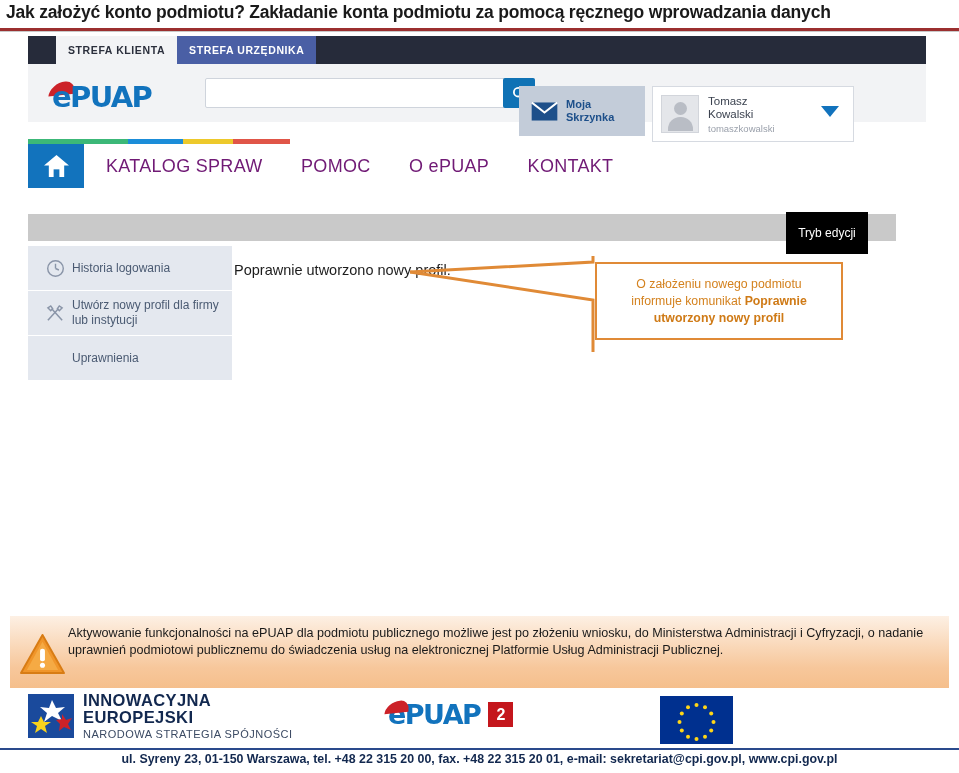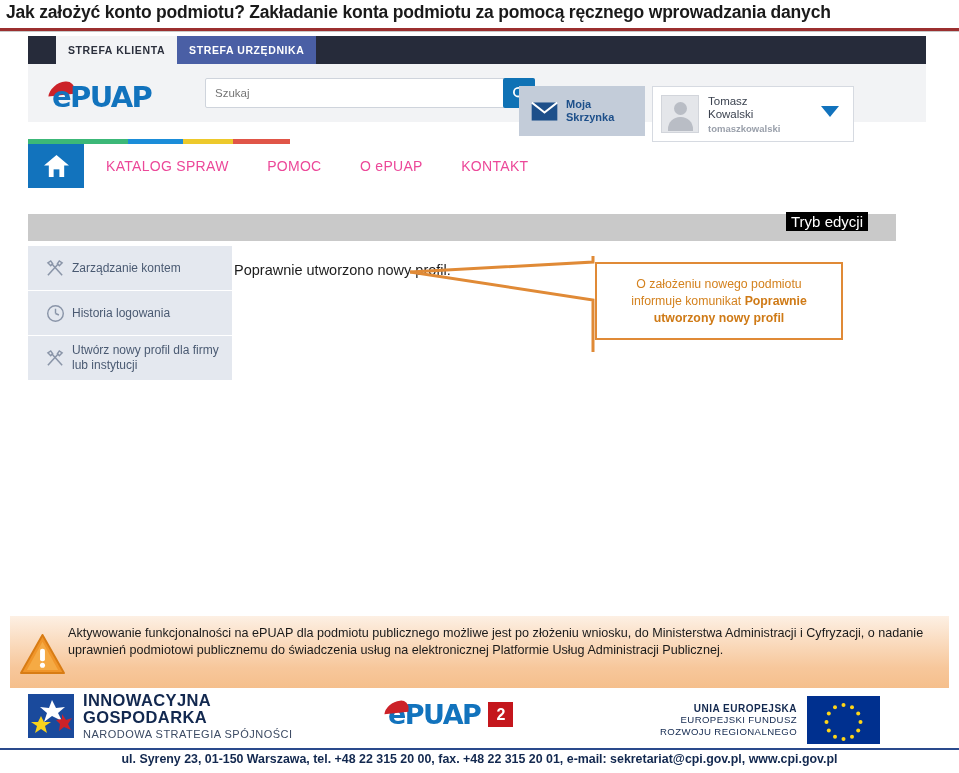--- a/index.html
+++ b/index.html
@@ -100,21 +100,21 @@
   }
   .avatar::before {
     content:""; position:absolute; left:12px; top:6px; width:13px; height:13px;
     border-radius:50%; background:#b9bdc5;
   }
   .avatar::after {
     content:""; position:absolute; left:6px; top:21px; width:25px; height:14px;
     border-radius: 12px 12px 0 0; background:#b9bdc5;
   }
   .uname { font-size: 11.5px; color: #3c4350; line-height: 13px; margin-left: 9px; }
-  .ulogin { font-size: 9.5px; color: #9aa0ab; margin-top: 2px; font-weight: bold; }
+  .ulogin { font-size: 9.5px; color: #9aa0ab; margin-top: 2px; }
   .ucaret {
     position: absolute; right: 14px; top: 19px; width: 0; height: 0;
     border-left: 9px solid transparent; border-right: 9px solid transparent;
     border-top: 11px solid #1273bd;
   }
 
   
   .colorstrip { position: absolute; left: 28px; top: 105px; height: 5px; width: 285px; }
   .colorstrip span { display: inline-block; height: 5px; vertical-align: top; }
 
@@ -122,32 +122,32 @@
   .mainnav {
     position: absolute; left: 28px; top: 110px; width: 898px; height: 44px;
     background: #ffffff;
   }
   .homebtn {
     position: absolute; left: 0; top: 0; width: 56px; height: 44px;
     background: #1273bd; display:flex; align-items:center; justify-content:center;
   }
   .navlinks { position: absolute; left: 78px; top: 0; height: 44px; line-height: 44px; }
   .navlinks a {
-    color: #ec4899; font-size: 14px; text-decoration: none;
+    color: #701a75; font-size: 18px; text-decoration: none;
     margin-right: 34px; letter-spacing: 0.3px;
   }
 
   
   .editbar {
     position: absolute; left: 28px; top: 180px; width: 868px; height: 27px;
     background: #c9c9c9;
   }
   .editbtn {
-    position: absolute; left: 786px; top: 178px; width: 82px; height: 19px;
-    background: #000000; color: #ffffff; font-size: 15px;
+    position: absolute; left: 786px; top: 178px; width: 82px; height: 42px;
+    background: #000000; color: #ffffff; font-size: 12px;
     display: flex; align-items: center; justify-content: center;
   }
 
   
   .sidebar { position: absolute; left: 28px; top: 212px; width: 204px; }
   .side-item {
     background: #e4e8ef; border-bottom: 1px solid #ffffff;
     min-height: 45px; display: flex; align-items: center; padding: 6px 8px 6px 10px;
   }
   .side-icon { width: 34px; flex: none; display:flex; align-items:center; justify-content:center; }
@@ -242,21 +242,20 @@
       <a href="#">Zadaj pytanie</a>
       <a href="#">Dostępność</a>
       <a href="#">English</a>
     </div>
 
     <div class="headrow">
       <div class="logo-swoosh"></div>
       <div class="logo">ePUAP</div>
 
       <div class="searchwrap">
-        <input type="text" placeholder="Szukaj" style="">
         <div class="searchbtn">
           <svg width="15" height="15" viewBox="0 0 16 16">
             <circle cx="6.6" cy="6.6" r="4.6" fill="none" stroke="#fff" stroke-width="1.9"></circle>
             <line x1="10.2" y1="10.2" x2="14.3" y2="14.3" stroke="#fff" stroke-width="2.3" stroke-linecap="round"></line>
           </svg>
         </div>
       </div>
     </div>
 
     <div class="inbox">
@@ -296,31 +295,20 @@
         <a href="#">POMOC</a>
         <a href="#">O ePUAP</a>
         <a href="#">KONTAKT</a>
       </div>
     </div>
 
     <div class="editbar"></div>
     <div class="editbtn">Tryb edycji</div>
 
     <div class="sidebar">
-      <div class="side-item">
-        <span class="side-icon">
-          <svg width="19" height="19" viewBox="0 0 20 20">
-            <line x1="2" y1="17" x2="13" y2="5" stroke="#8a95a8" stroke-width="1.6"></line>
-            <line x1="17" y1="17" x2="6" y2="5" stroke="#8a95a8" stroke-width="1.6"></line>
-            <path d="M12 5 l2 -3 l3 2 l-3 3 z" fill="none" stroke="#8a95a8" stroke-width="1.5"></path>
-            <path d="M7 5 l-2 -3 l-3 2 l3 3 z" fill="none" stroke="#8a95a8" stroke-width="1.5"></path>
-          </svg>
-        </span>
-        <span class="side-label">Zarządzanie kontem</span>
-      </div>
       <div class="side-item">
         <span class="side-icon">
           <svg width="19" height="19" viewBox="0 0 20 20">
             <circle cx="10" cy="10" r="8.2" fill="none" stroke="#8a95a8" stroke-width="1.5"></circle>
             <line x1="10" y1="10" x2="10" y2="5" stroke="#8a95a8" stroke-width="1.5"></line>
             <line x1="10" y1="10" x2="13.6" y2="11.6" stroke="#8a95a8" stroke-width="1.5"></line>
           </svg>
         </span>
         <span class="side-label">Historia logowania</span>
       </div>
@@ -328,20 +316,23 @@
         <span class="side-icon">
           <svg width="19" height="19" viewBox="0 0 20 20">
             <line x1="2" y1="17" x2="13" y2="5" stroke="#8a95a8" stroke-width="1.6"></line>
             <line x1="17" y1="17" x2="6" y2="5" stroke="#8a95a8" stroke-width="1.6"></line>
             <path d="M12 5 l2 -3 l3 2 l-3 3 z" fill="none" stroke="#8a95a8" stroke-width="1.5"></path>
             <path d="M7 5 l-2 -3 l-3 2 l3 3 z" fill="none" stroke="#8a95a8" stroke-width="1.5"></path>
           </svg>
         </span>
         <span class="side-label">Utwórz nowy profil dla firmy lub instytucji</span>
       </div>
+      <div class="side-item noicon">
+        <span class="side-label">Uprawnienia</span>
+      </div>
     </div>
 
     <div class="msg">Poprawnie utworzono nowy profil.</div>
 
     <svg class="pointers" viewBox="0 0 200 96">
       <polyline points="0,16 183,6 183,0" fill="none" stroke="#e08a36" stroke-width="3"></polyline>
       <polyline points="0,16 183,44 183,96" fill="none" stroke="#e08a36" stroke-width="3"></polyline>
     </svg>
 
     <div class="callout">
@@ -371,39 +362,34 @@
       <div class="ig-mark">
         <svg width="46" height="44" viewBox="0 0 46 44">
           <rect width="46" height="44" fill="#1a4a9c"></rect>
           <polygon points="24,6 28,14 37,13 30,19 34,27 24,22 16,28 19,19 12,13 21,14" fill="#ffffff"></polygon>
           <polygon points="13,22 16,28 23,28 17,32 19,39 13,35 7,39 9,32 3,28 10,28" fill="#f7d21c"></polygon>
           <polygon points="34,20 38,26 44,24 40,30 43,36 36,33 31,37 32,30 28,26 34,25" fill="#cc2229"></polygon>
         </svg>
       </div>
       <div>
         <div class="ig-txt1">INNOWACYJNA</div>
-        <div class="ig-txt1">GOSPODARKA</div>
+        <div class="ig-txt1">EUROPEJSKI</div>
         <div class="ig-txt2">NARODOWA STRATEGIA SPÓJNOŚCI</div>
       </div>
     </div>
 
     <div class="epuap2">
       <div class="e2-logo">
         <span class="e2-swoosh"></span>
         <span>ePUAP</span>
       </div>
       <div class="e2-badge">2</div>
     </div>
 
     <div class="eu">
-      <div class="eu-txt">
-        <div class="eu-l1">UNIA EUROPEJSKA</div>
-        <div class="eu-l2">EUROPEJSKI FUNDUSZ</div>
-        <div class="eu-l2">ROZWOJU REGIONALNEGO</div>
-      </div>
       <div class="eu-flag">
         <svg width="73" height="48" viewBox="0 0 73 48">
           <rect width="73" height="48" fill="#00308f"></rect>
           <g fill="#ffd617">
             <circle cx="36.5" cy="9" r="2"></circle>
               <circle cx="45" cy="11.3" r="2"></circle>
             <circle cx="51.2" cy="17.5" r="2"></circle>
               <circle cx="53.5" cy="26" r="2"></circle>
             <circle cx="51.2" cy="34.5" r="2"></circle>
               <circle cx="45" cy="40.7" r="2"></circle>

